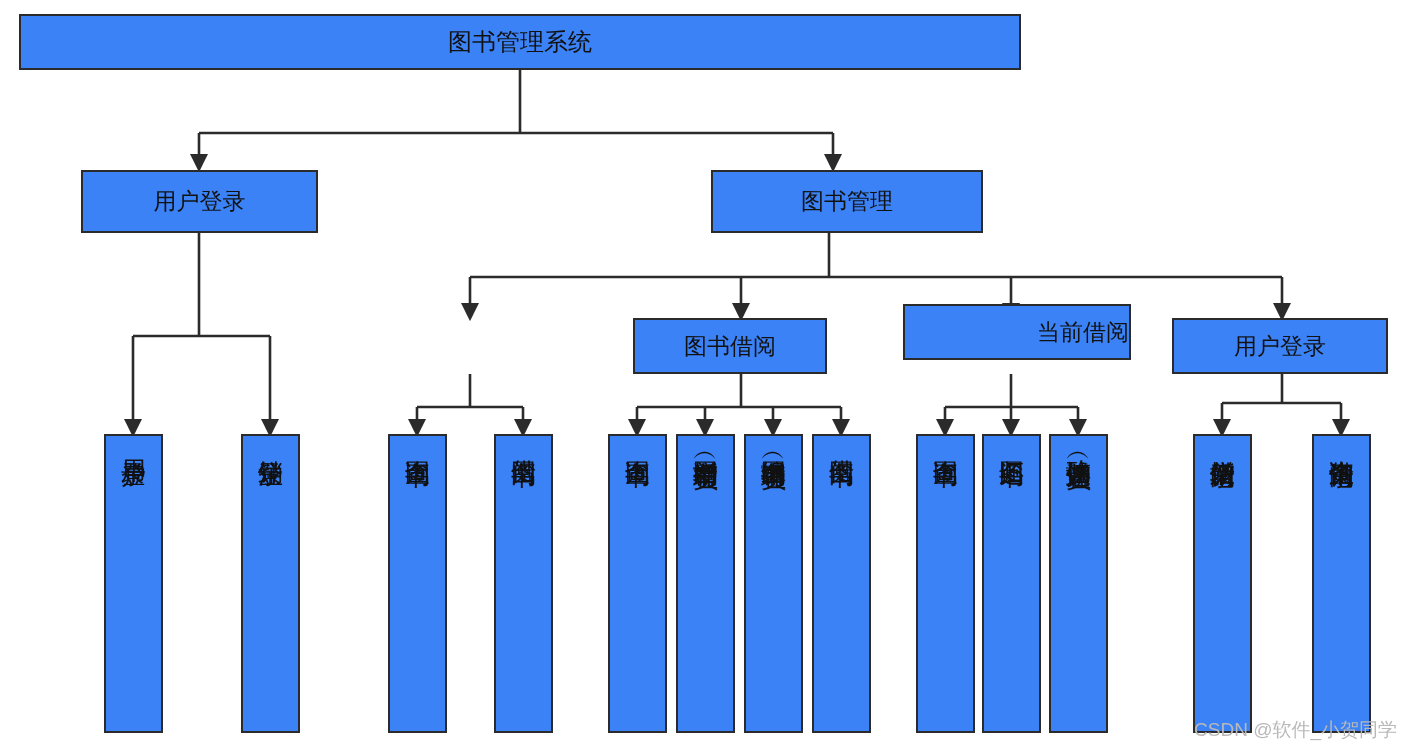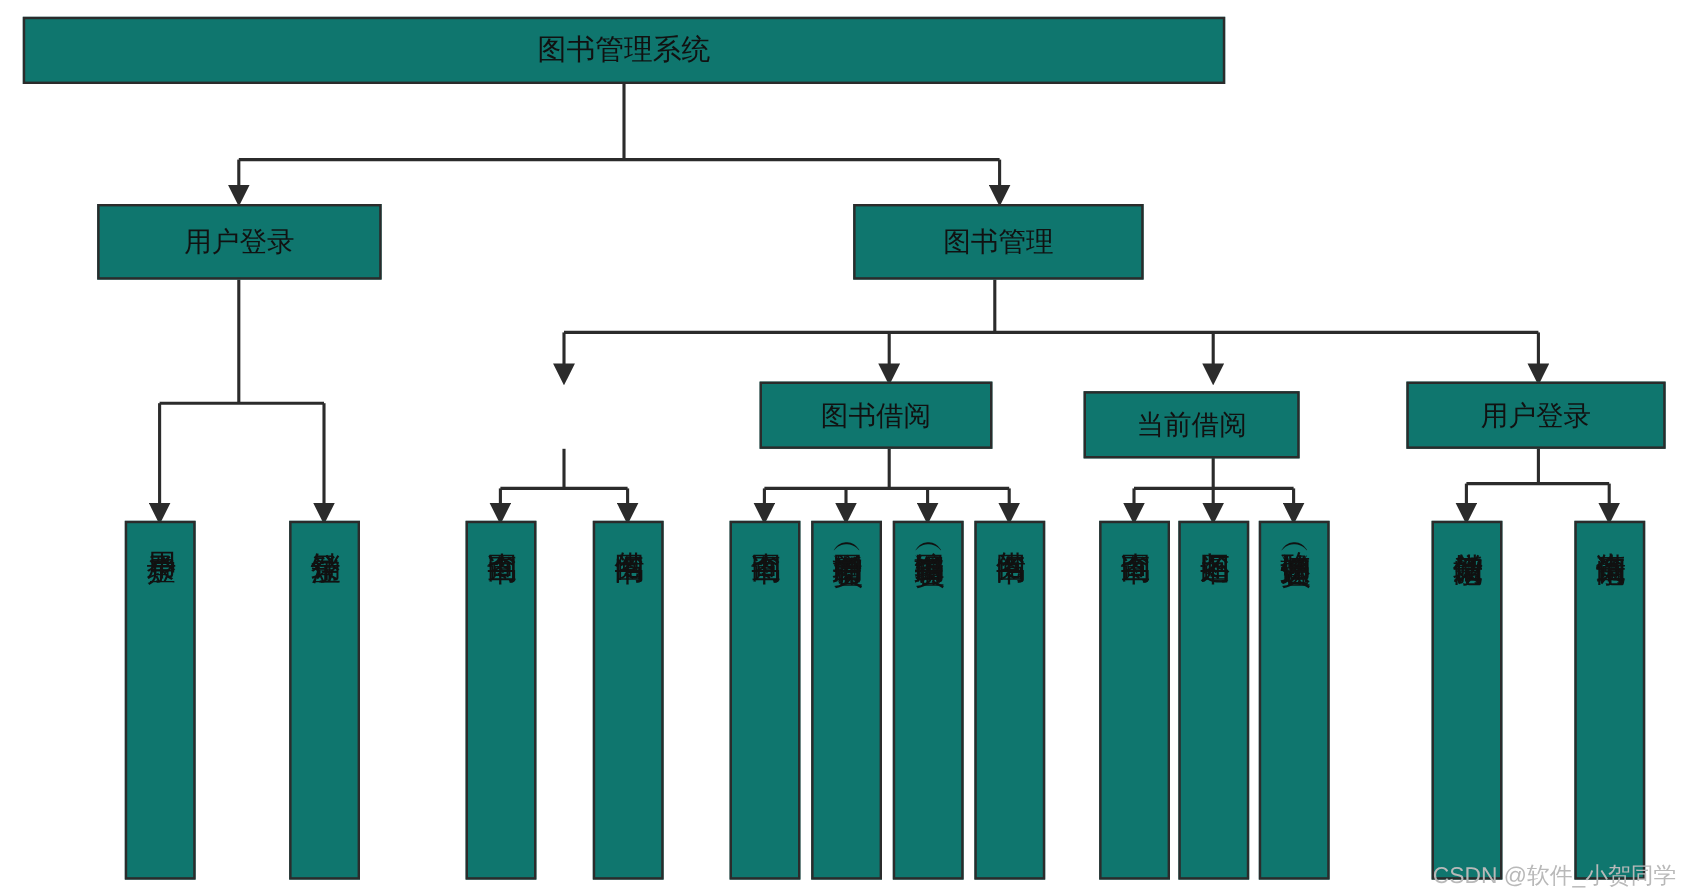--- a/index.html
+++ b/index.html
@@ -20,21 +20,21 @@
   svg.edges {
     position: absolute;
     top: 0;
     left: 0;
     width: 1405px;
     height: 747px;
   }
   .node {
     position: absolute;
     box-sizing: border-box;
-    background: #0f766e;
+    background: #3b82f6;
     border: 2px solid #2b2b2b;
     display: flex;
     align-items: center;
     justify-content: center;
     z-index: 3;
   }
   .node .label {
     color: #111111;
     text-align: center;
     line-height: 1.08;
@@ -123,28 +123,28 @@
     </g>
   </svg>
 
   <div class="node root horizontal" style="left:19px; top:14px; width:1002px; height:56px;">
     <span class="label">图书管理系统</span>
   </div>
 
   <div class="node horizontal" style="left:81px; top:170px; width:237px; height:63px;">
     <span class="label">用户登录</span>
   </div>
-  <div class="node horizontal" style="left:711px; top:170px; width:242px; height:63px;">
+  <div class="node horizontal" style="left:711px; top:170px; width:272px; height:63px;">
     <span class="label">图书管理</span>
   </div>
 
   <div class="node horizontal" style="left:633px; top:318px; width:194px; height:56px;">
     <span class="label">图书借阅</span>
   </div>
-  <div class="node horizontal" style="left:903px; top:326px; width:180px; height:56px;">
+  <div class="node horizontal" style="left:903px; top:304px; width:228px; height:56px;justify-content:flex-end;">
     <span class="label">当前借阅</span>
   </div>
   <div class="node horizontal" style="left:1172px; top:318px; width:216px; height:56px;">
     <span class="label">用户登录</span>
   </div>
 
   <div class="node vertical" style="left:104px; top:434px; width:59px; height:299px;">
     <span class="label">用户登录</span>
   </div>
   <div class="node vertical" style="left:241px; top:434px; width:59px; height:299px;">

